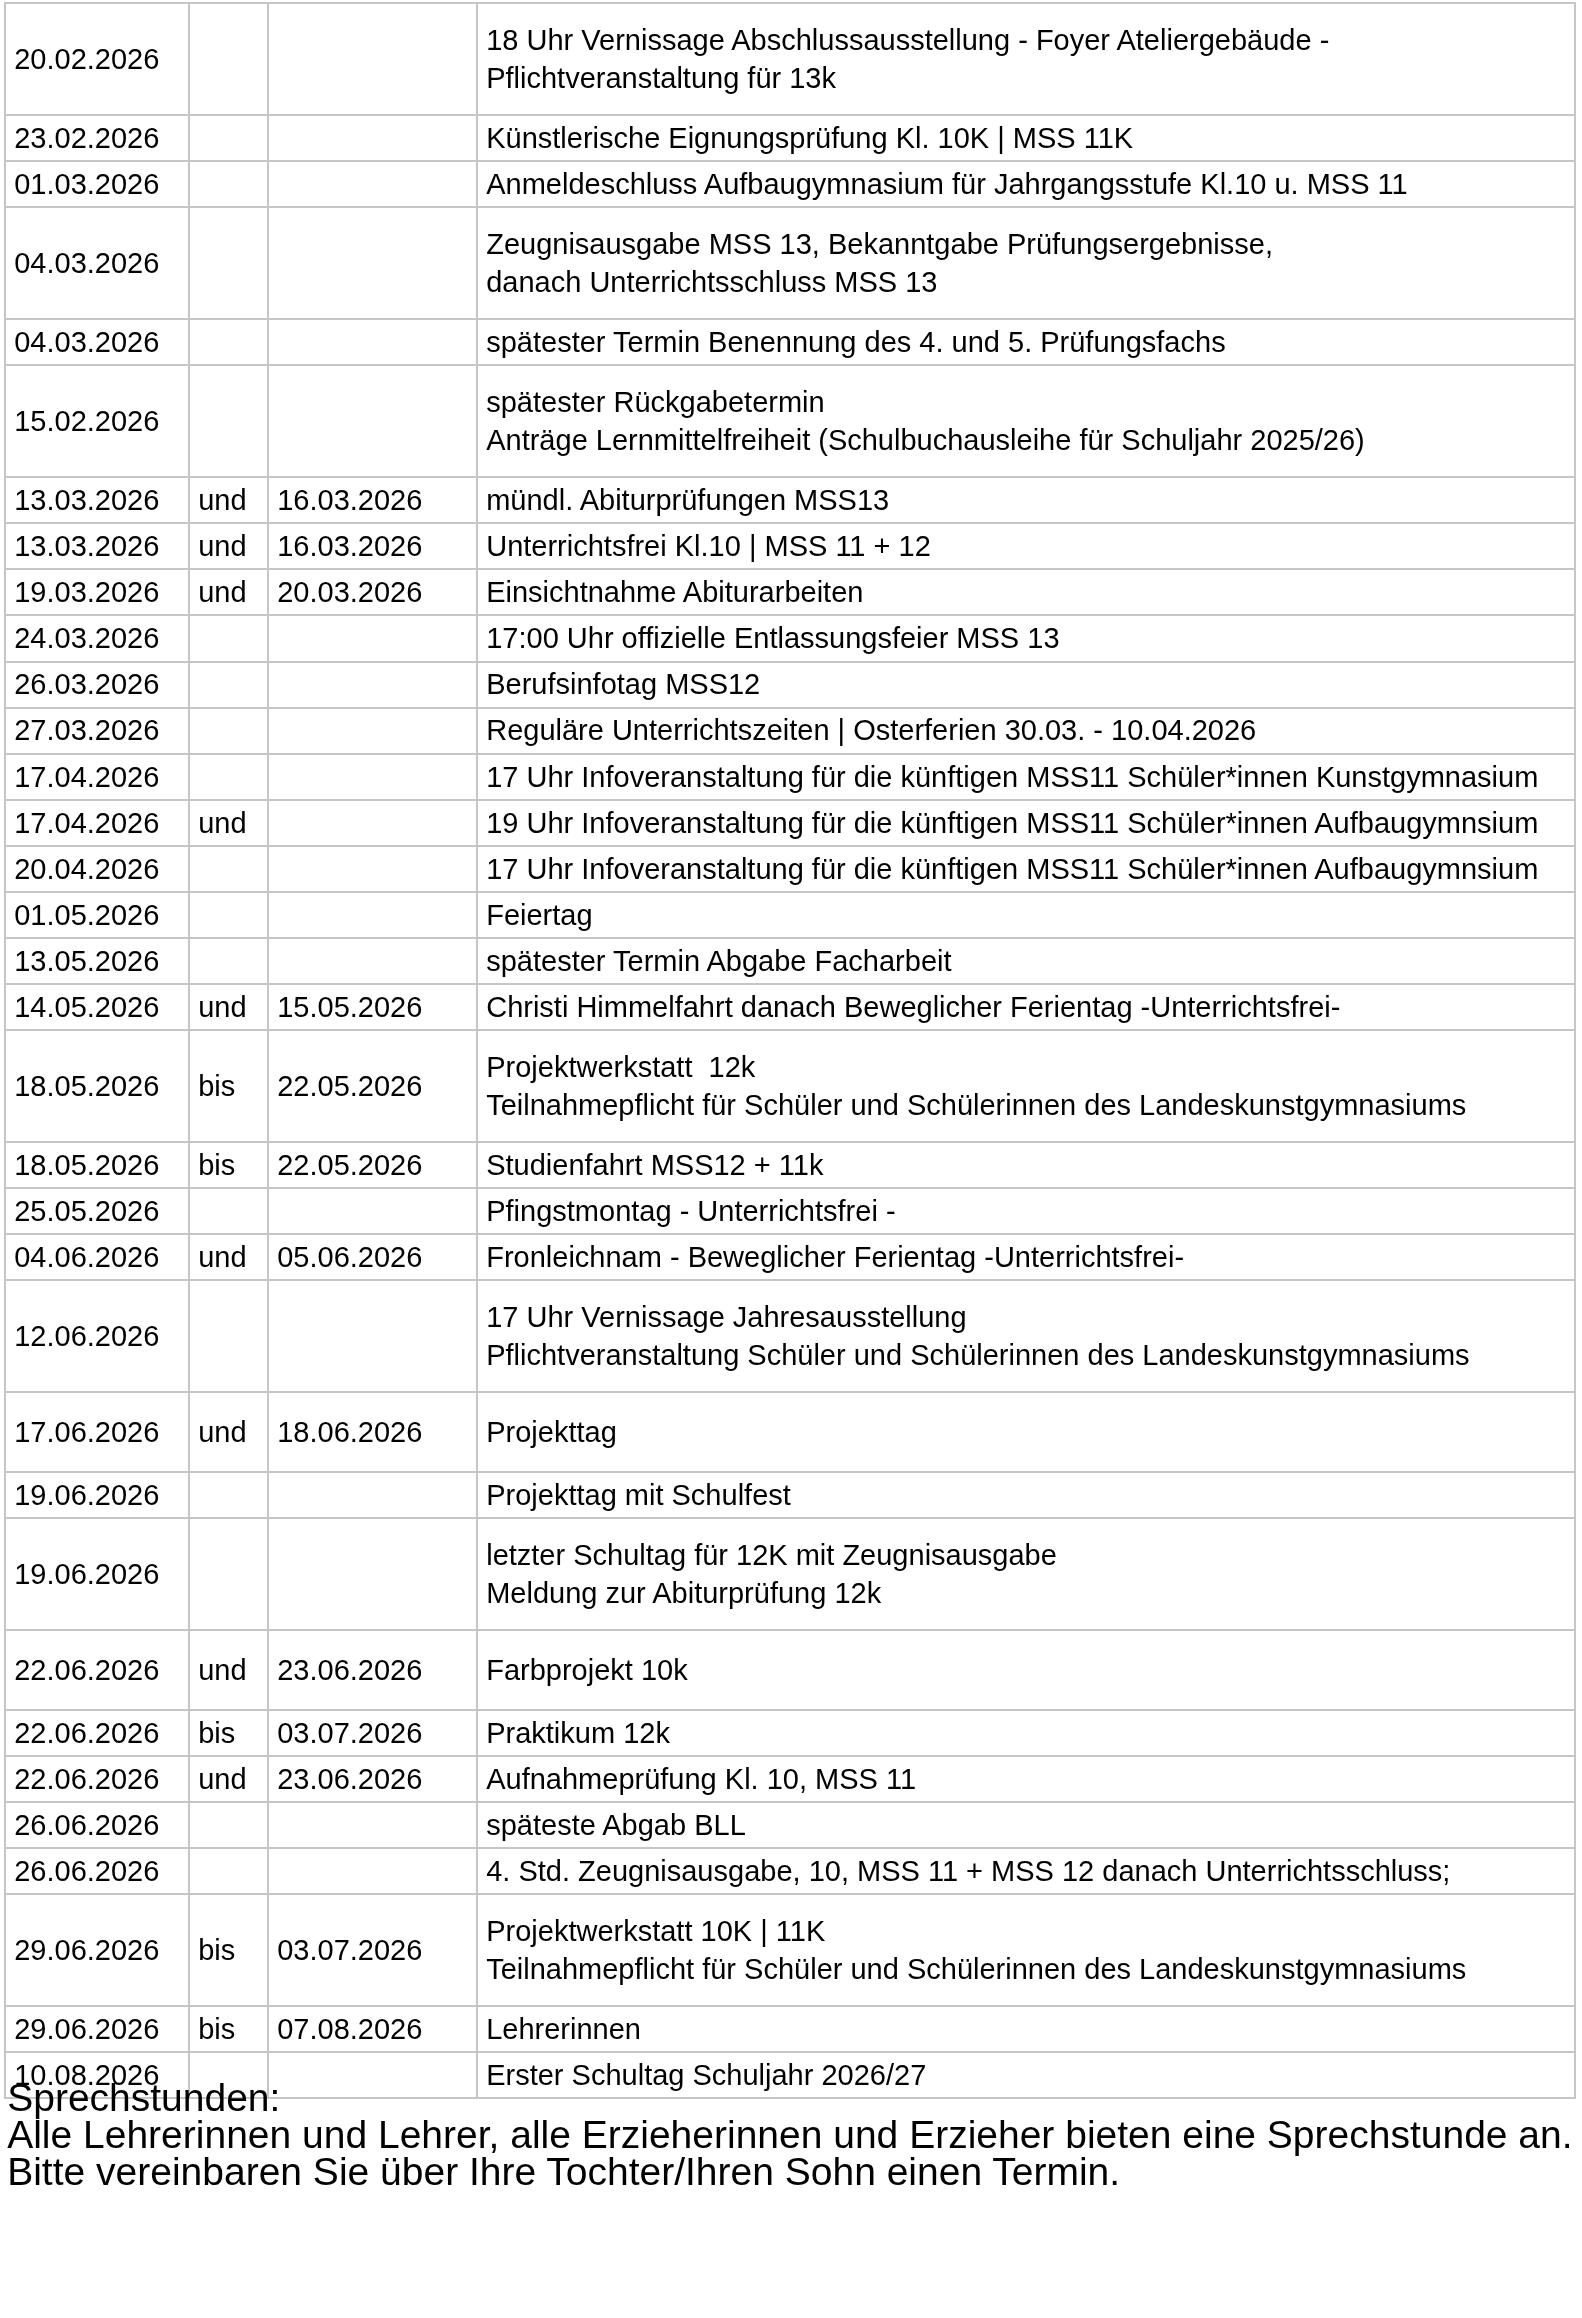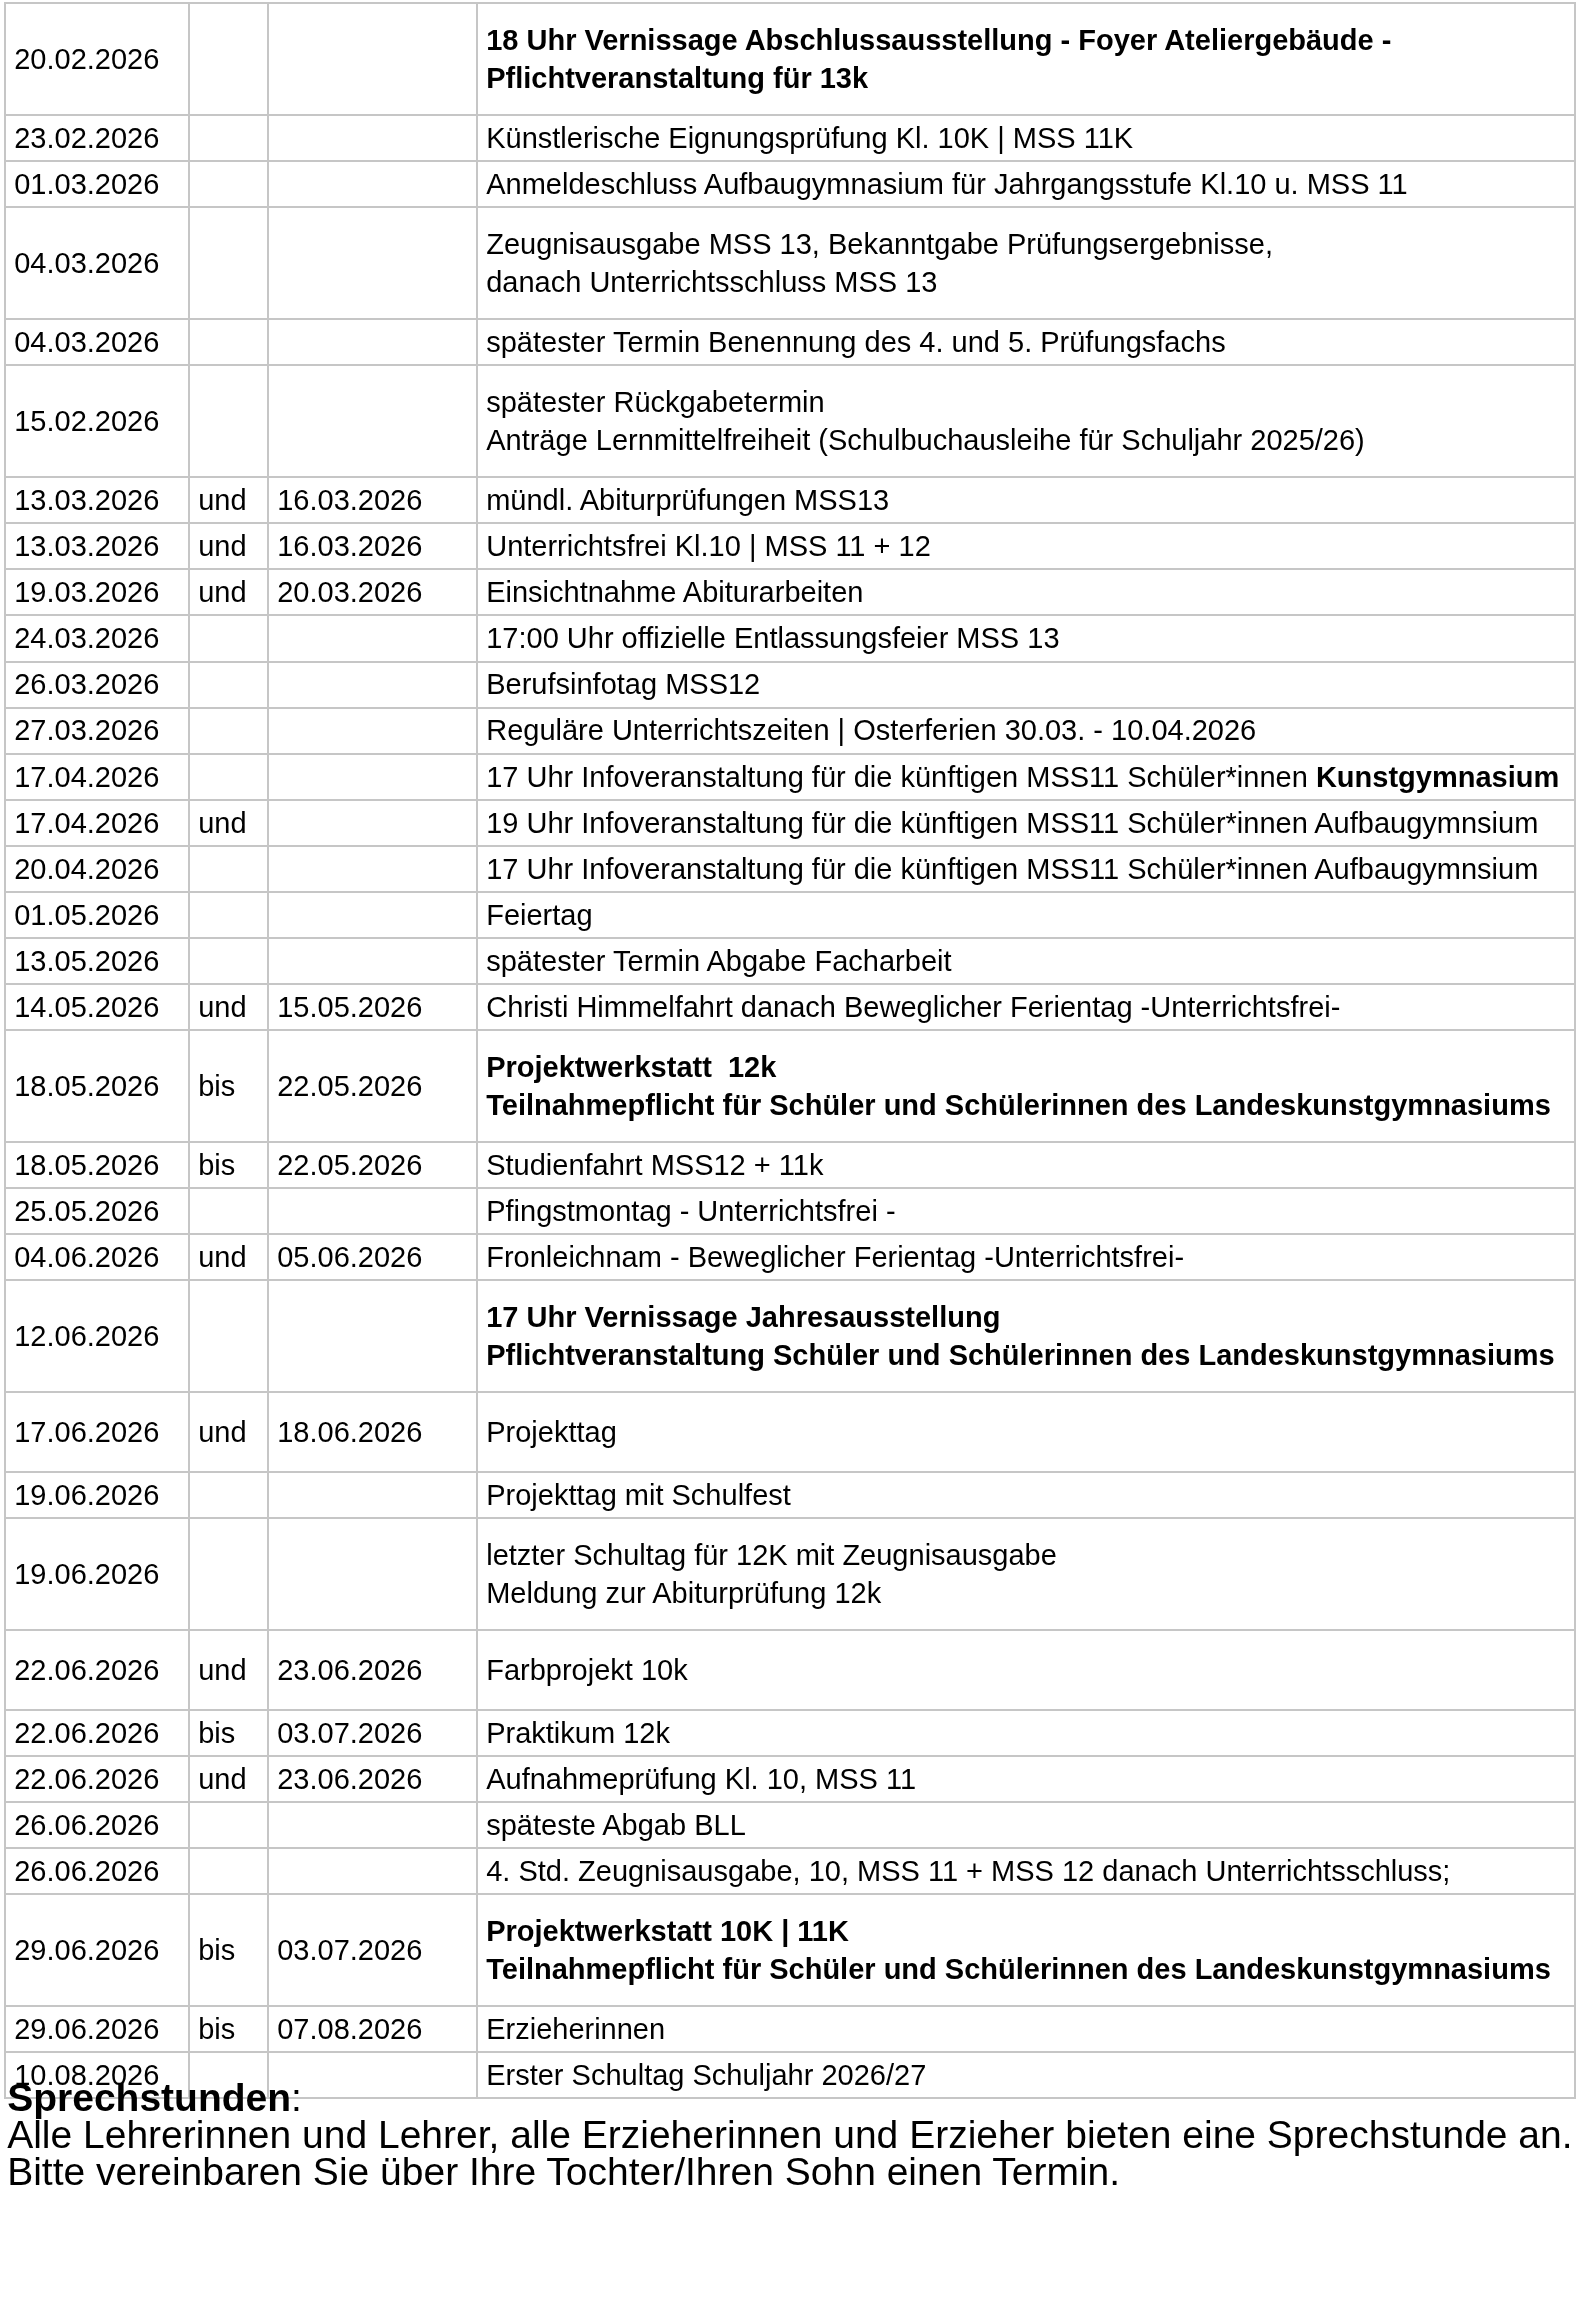--- a/index.html
+++ b/index.html
@@ -30,21 +30,21 @@
   }
   tr.sz-single { height: 36px; }
   tr.sz-double { height: 112px; }
   tr.sz-tall   { height: 80px; }
   tr.sz-tall2  { height: 80px; }
   .c-date1 { }
   .c-conn  { }
   .c-date2 { }
   .c-event { }
   .ev-text { white-space: pre-wrap; }
-  .bold { font-weight: bold; }
+  .bold { font-weight: normal; }
   .footer {
     position: absolute;
     left: 7.2px;
     top: 2079px;
     font-size: 39px;
     line-height: 37px;
     color: #000000;
   }
 </style>
 </head>
@@ -256,21 +256,21 @@
           <td class="c-date1">29.06.2026</td>
           <td class="c-conn">bis</td>
           <td class="c-date2">03.07.2026</td>
           <td class="c-event bold"><span class="ev-text">Projektwerkstatt 10K | 11K
 Teilnahmepflicht für Schüler und Schülerinnen des Landeskunstgymnasiums</span></td>
         </tr>
         <tr class="sz-single">
           <td class="c-date1">29.06.2026</td>
           <td class="c-conn">bis</td>
           <td class="c-date2">07.08.2026</td>
-          <td class="c-event"><span class="ev-text">Erzieherinnen</span></td>
+          <td class="c-event"><span class="ev-text">Lehrerinnen</span></td>
         </tr>
         <tr class="sz-single">
           <td class="c-date1">10.08.2026</td>
           <td class="c-conn"></td>
           <td class="c-date2"></td>
           <td class="c-event"><span class="ev-text">Erster Schultag Schuljahr 2026/27</span></td>
         </tr>
       </tbody>
   </table>
 

